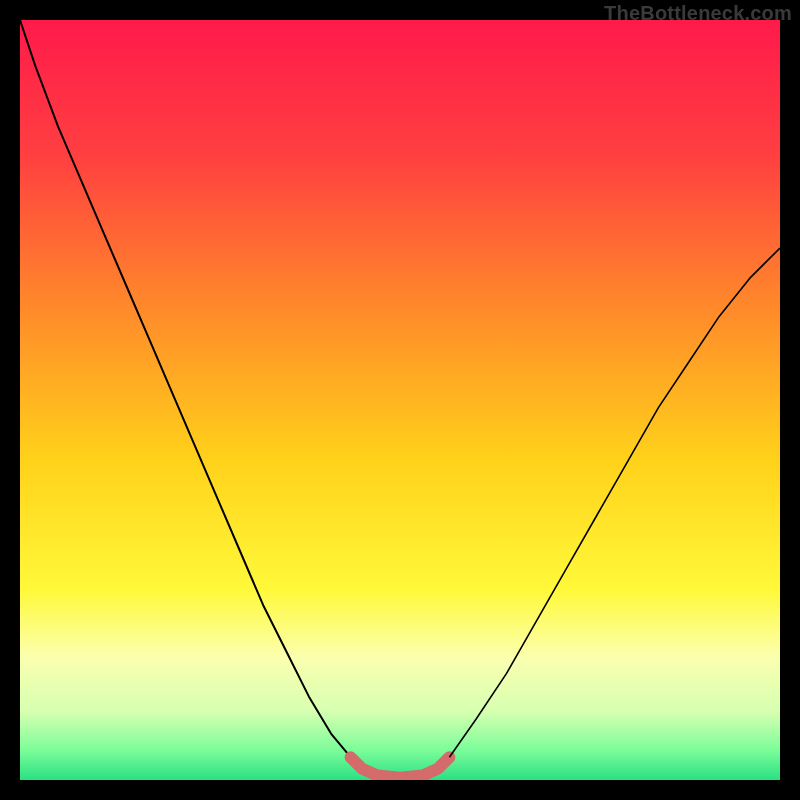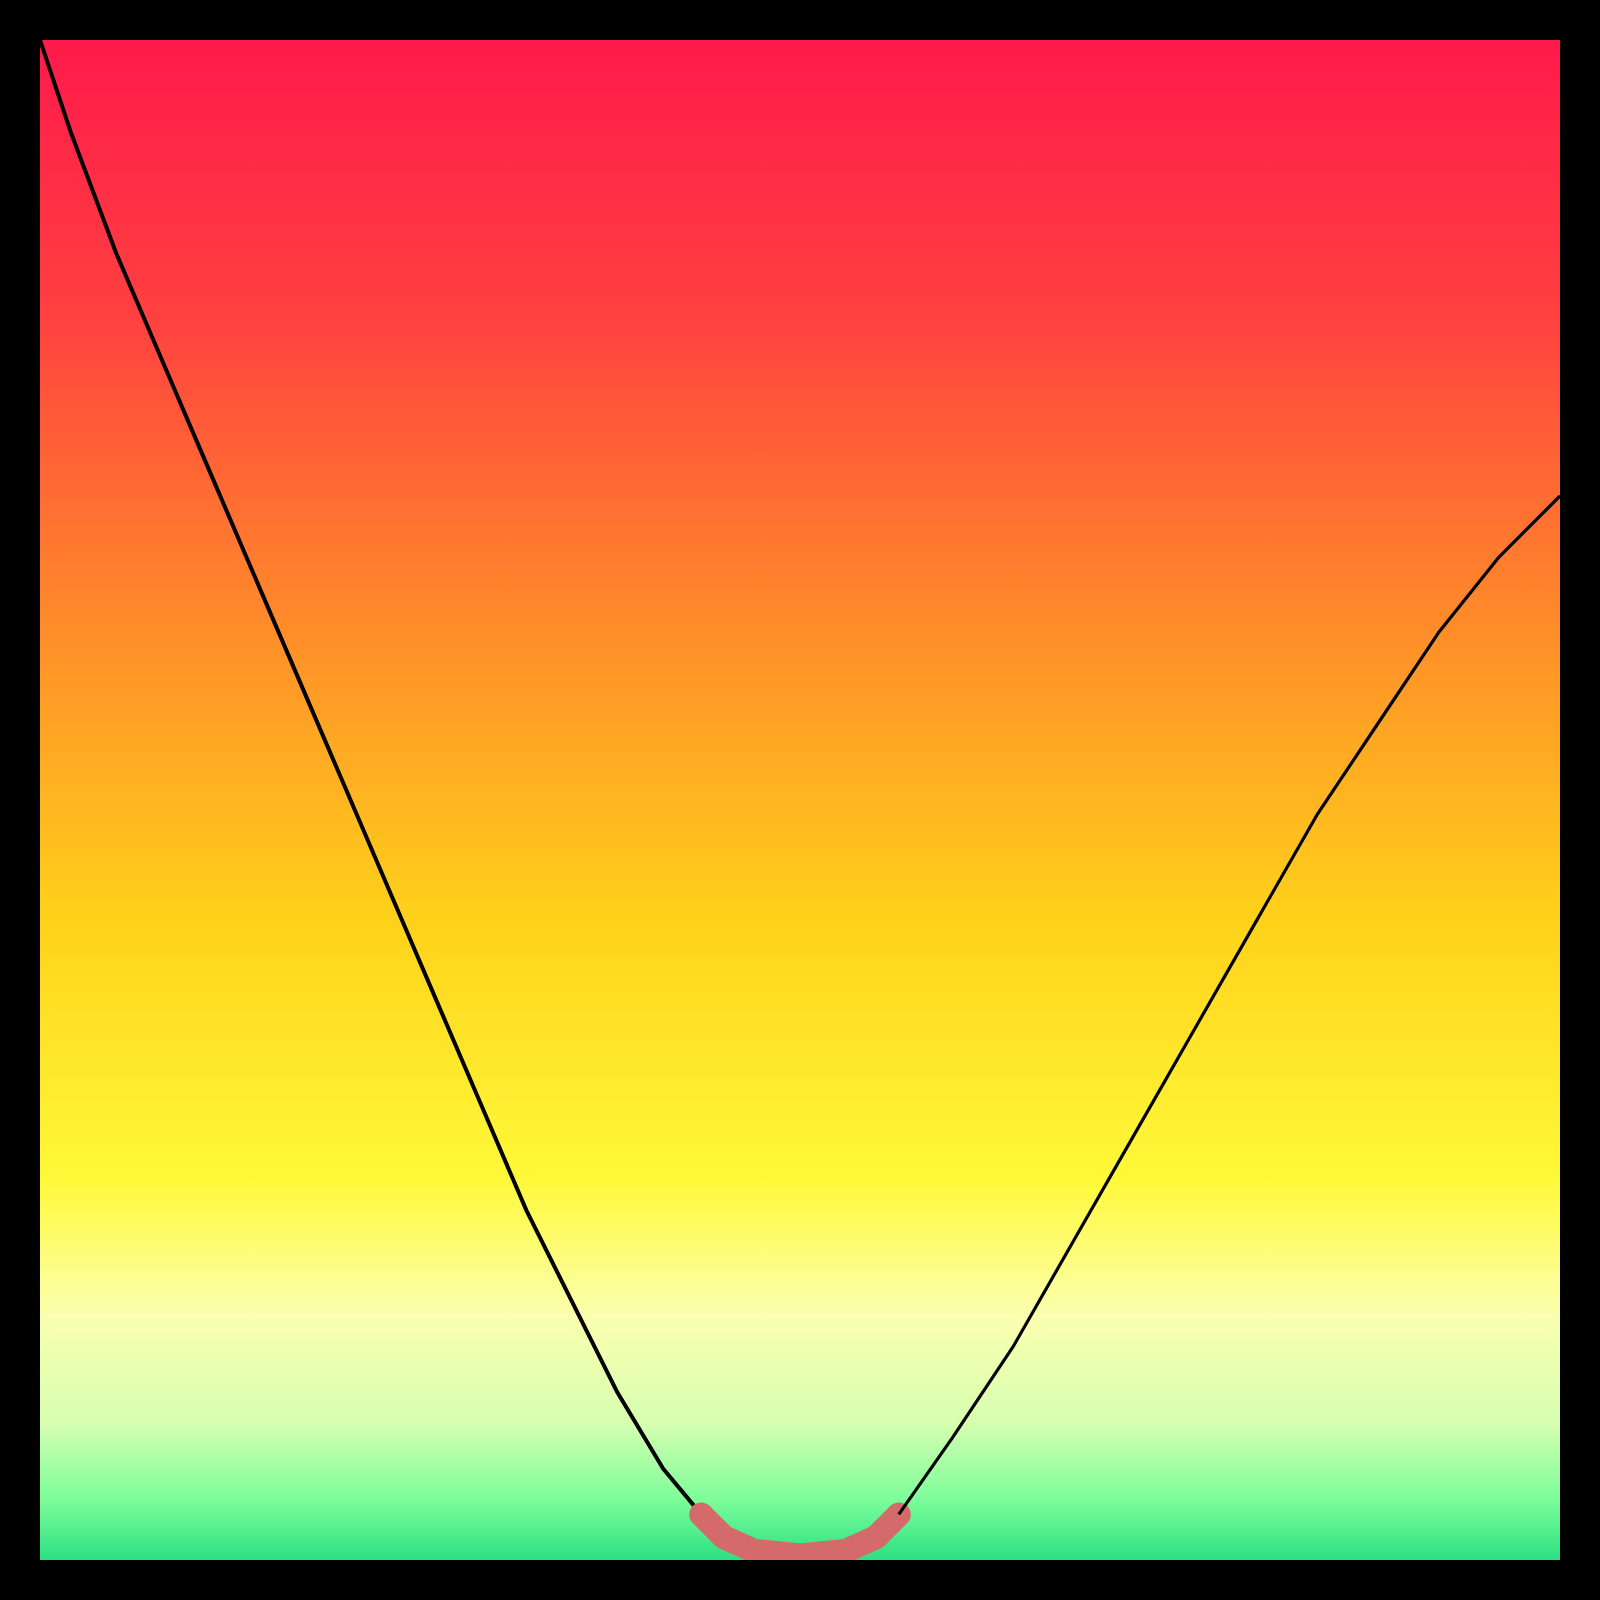--- a/index.html
+++ b/index.html
@@ -49,13 +49,14 @@
 
 <div class="frame">
   <div class="plot-area" id="plot" style="background: linear-gradient(rgb(255, 26, 75) 0%, rgb(255, 64, 64) 18%, rgb(255, 138, 42) 38%, rgb(255, 210, 26) 58%, rgb(255, 249, 58) 75%, rgb(251, 255, 176) 84%, rgb(214, 255, 176) 91%, rgb(125, 253, 154) 96%, rgb(43, 224, 131) 100%);"></div>
 
   <svg class="curves" viewBox="0 0 100 100" preserveAspectRatio="none">
     <path id="path-left" fill="none" d="M0.00 0.00 L2.00 6.00 L5.00 14.00 L8.00 21.00 L11.00 28.00 L14.00 35.00 L17.00 42.00 L20.00 49.00 L23.00 56.00 L26.00 63.00 L29.00 70.00 L32.00 77.00 L35.00 83.00 L38.00 89.00 L41.00 94.00 L43.50 97.00" stroke="#000000" stroke-width="2" vector-effect="non-scaling-stroke" stroke-linejoin="round"></path>
     <path id="path-pink" fill="none" d="M43.50 97.00 L45.00 98.50 L47.00 99.40 L50.00 99.70 L53.00 99.40 L55.00 98.50 L56.50 97.00" stroke="#d46a6a" stroke-width="12" vector-effect="non-scaling-stroke" stroke-linecap="round" stroke-linejoin="round"></path>
     <path id="path-right" fill="none" d="M56.50 97.00 L60.00 92.00 L64.00 86.00 L68.00 79.00 L72.00 72.00 L76.00 65.00 L80.00 58.00 L84.00 51.00 L88.00 45.00 L92.00 39.00 L96.00 34.00 L100.00 30.00" stroke="#000000" stroke-width="1.6" vector-effect="non-scaling-stroke" stroke-linejoin="round"></path>
   </svg>
 
+  <div class="watermark">TheBottleneck.com</div>
 </div>
 
 </body></html>

